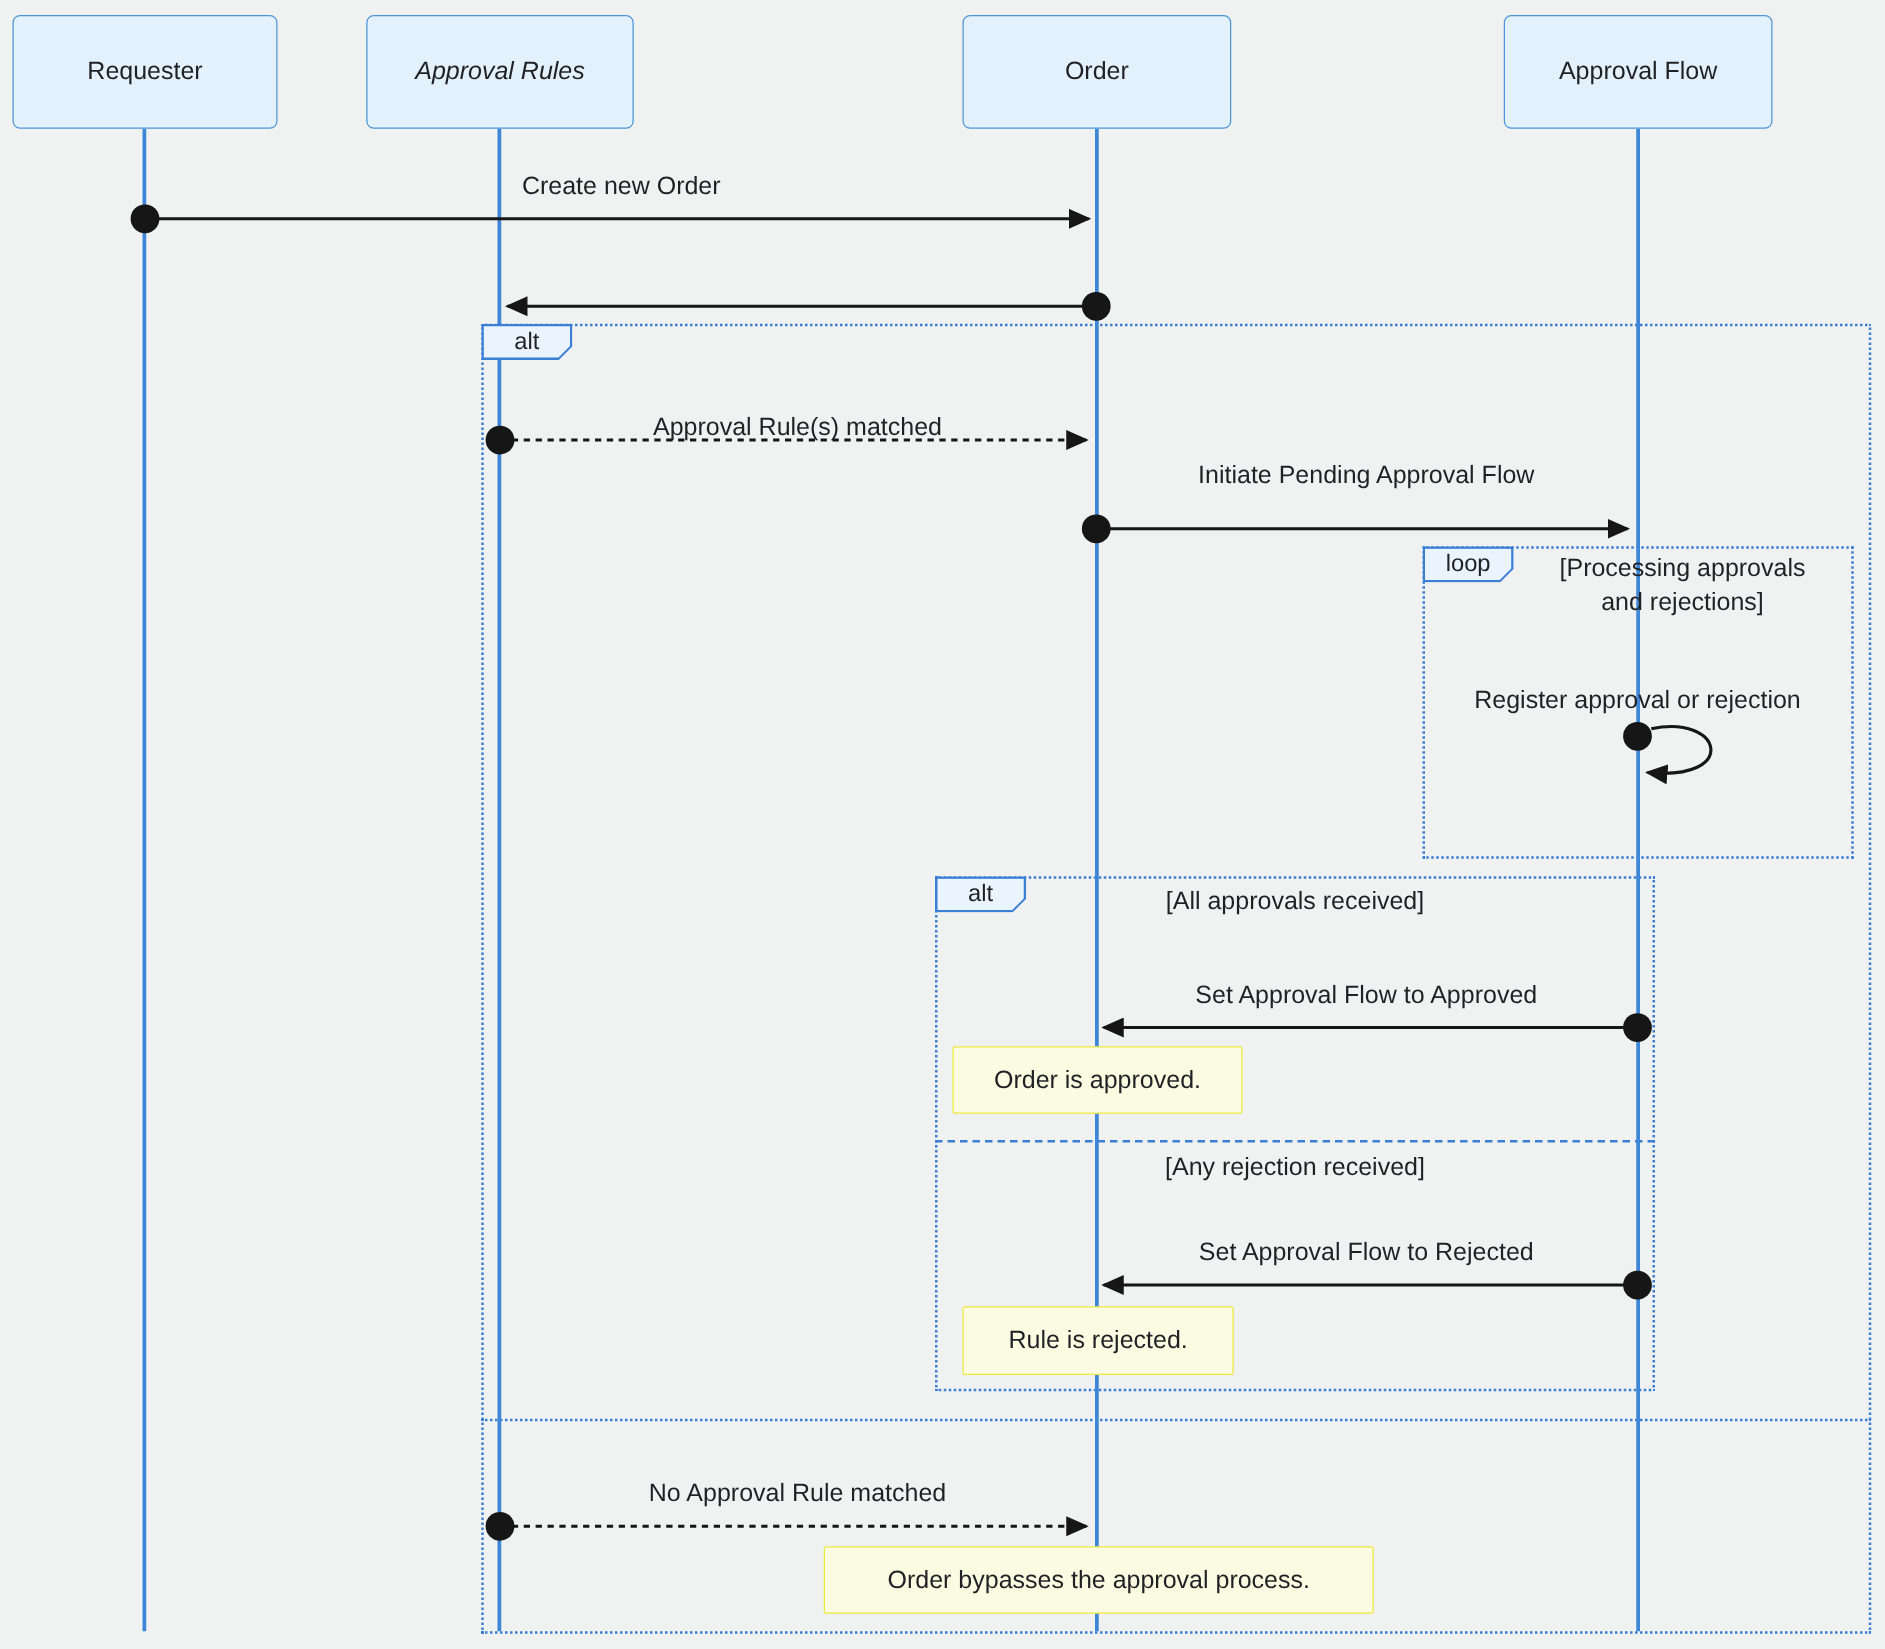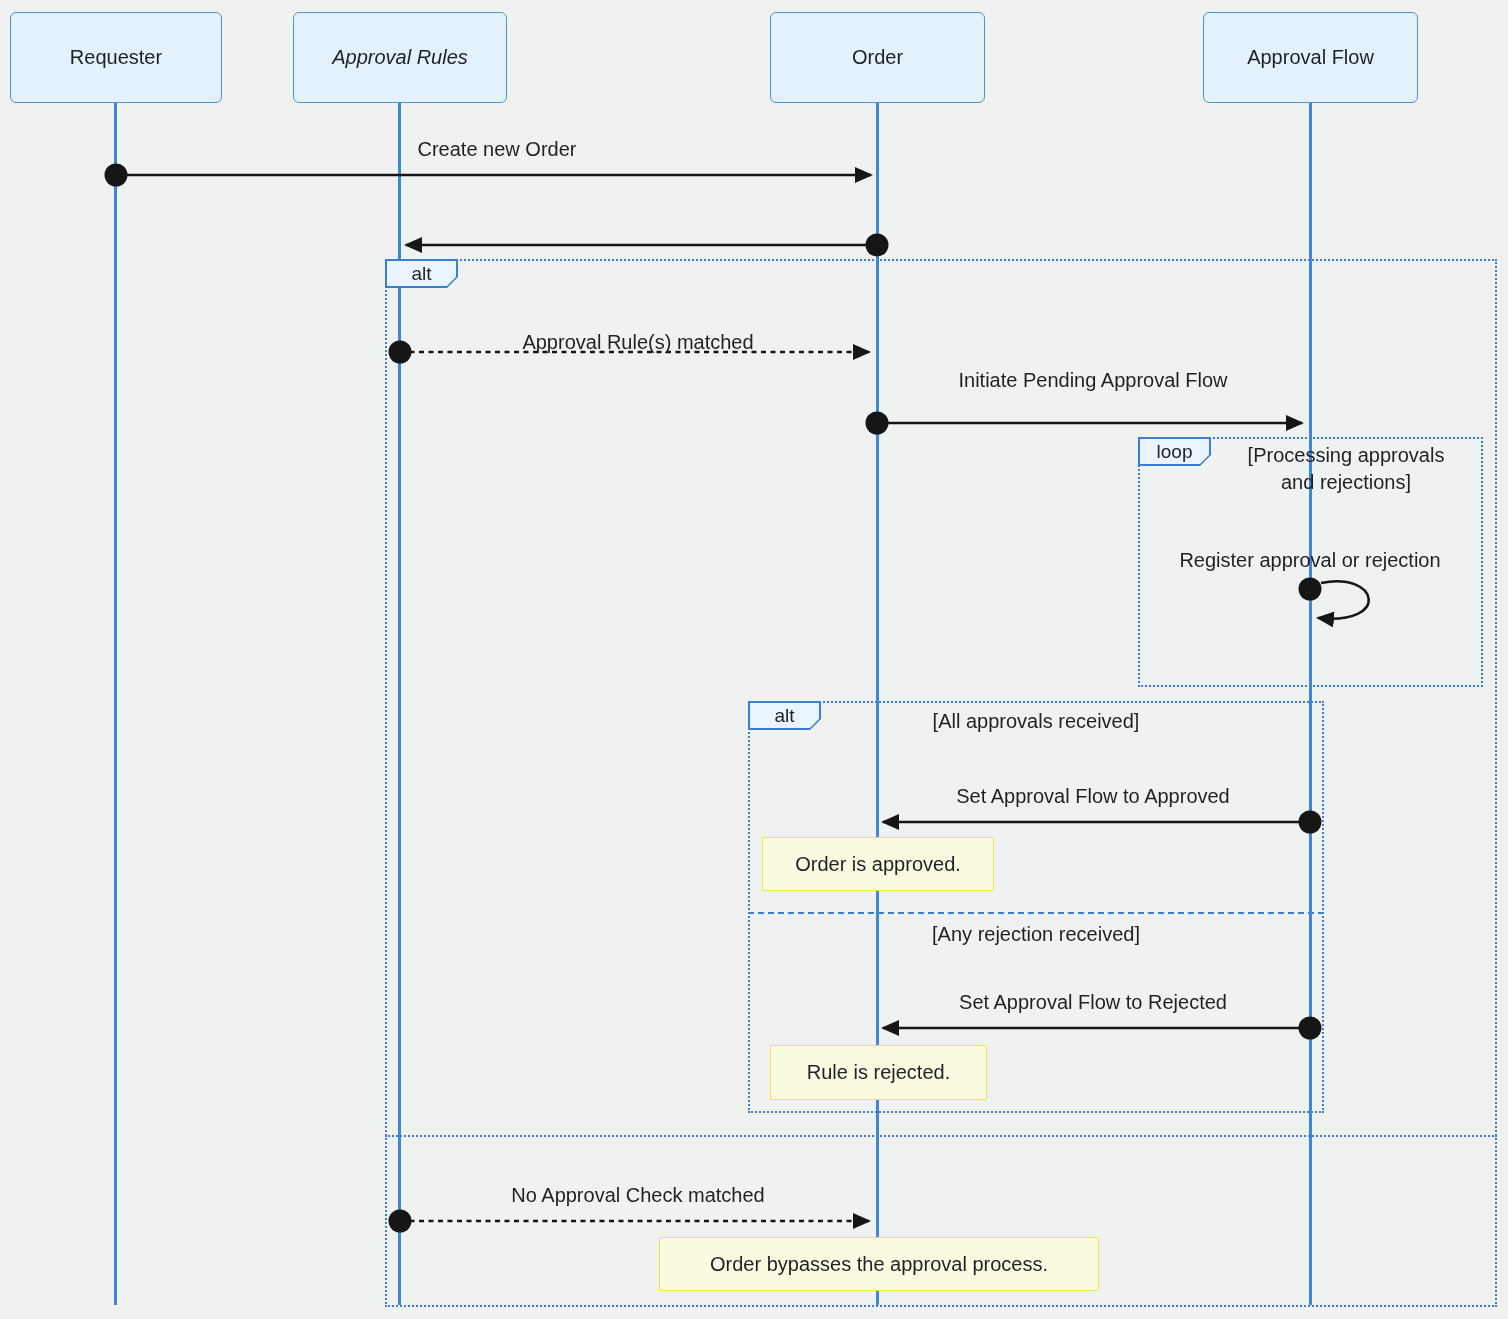--- a/index.html
+++ b/index.html
@@ -112,21 +112,21 @@
   <div class="frame-label" style="left:748px;top:701px;">
     <span>alt</span>
   </div>
 
   <div class="msg" style="left:497px;top:135px;">Create new Order</div>
   <div class="msg" style="left:638px;top:328px;">Approval Rule(s) matched</div>
   <div class="msg" style="left:1093px;top:366px;">Initiate Pending Approval Flow</div>
   <div class="msg" style="left:1310px;top:546px;">Register approval or rejection</div>
   <div class="msg" style="left:1093px;top:782px;">Set Approval Flow to Approved</div>
   <div class="msg" style="left:1093px;top:988px;">Set Approval Flow to Rejected</div>
-  <div class="msg" style="left:638px;top:1181px;">No Approval Check matched</div>
+  <div class="msg" style="left:638px;top:1181px;">No Approval Rule matched</div>
 
   <div class="cond-wrap" style="left:1346px;top:442px;">[Processing approvals and rejections]</div>
   <div class="cond" style="left:1036px;top:707px;">[All approvals received]</div>
   <div class="cond" style="left:1036px;top:920px;">[Any rejection received]</div>
 
   <div class="note" style="left:762px;top:837px;width:232px;height:54px;">Order is approved.</div>
   <div class="note" style="left:770px;top:1045px;width:217px;height:55px;">Rule is rejected.</div>
   <div class="note" style="left:659px;top:1237px;width:440px;height:54px;">Order bypasses the approval process.</div>
 
   <div class="participant" style="left:10px;width:212px;">

